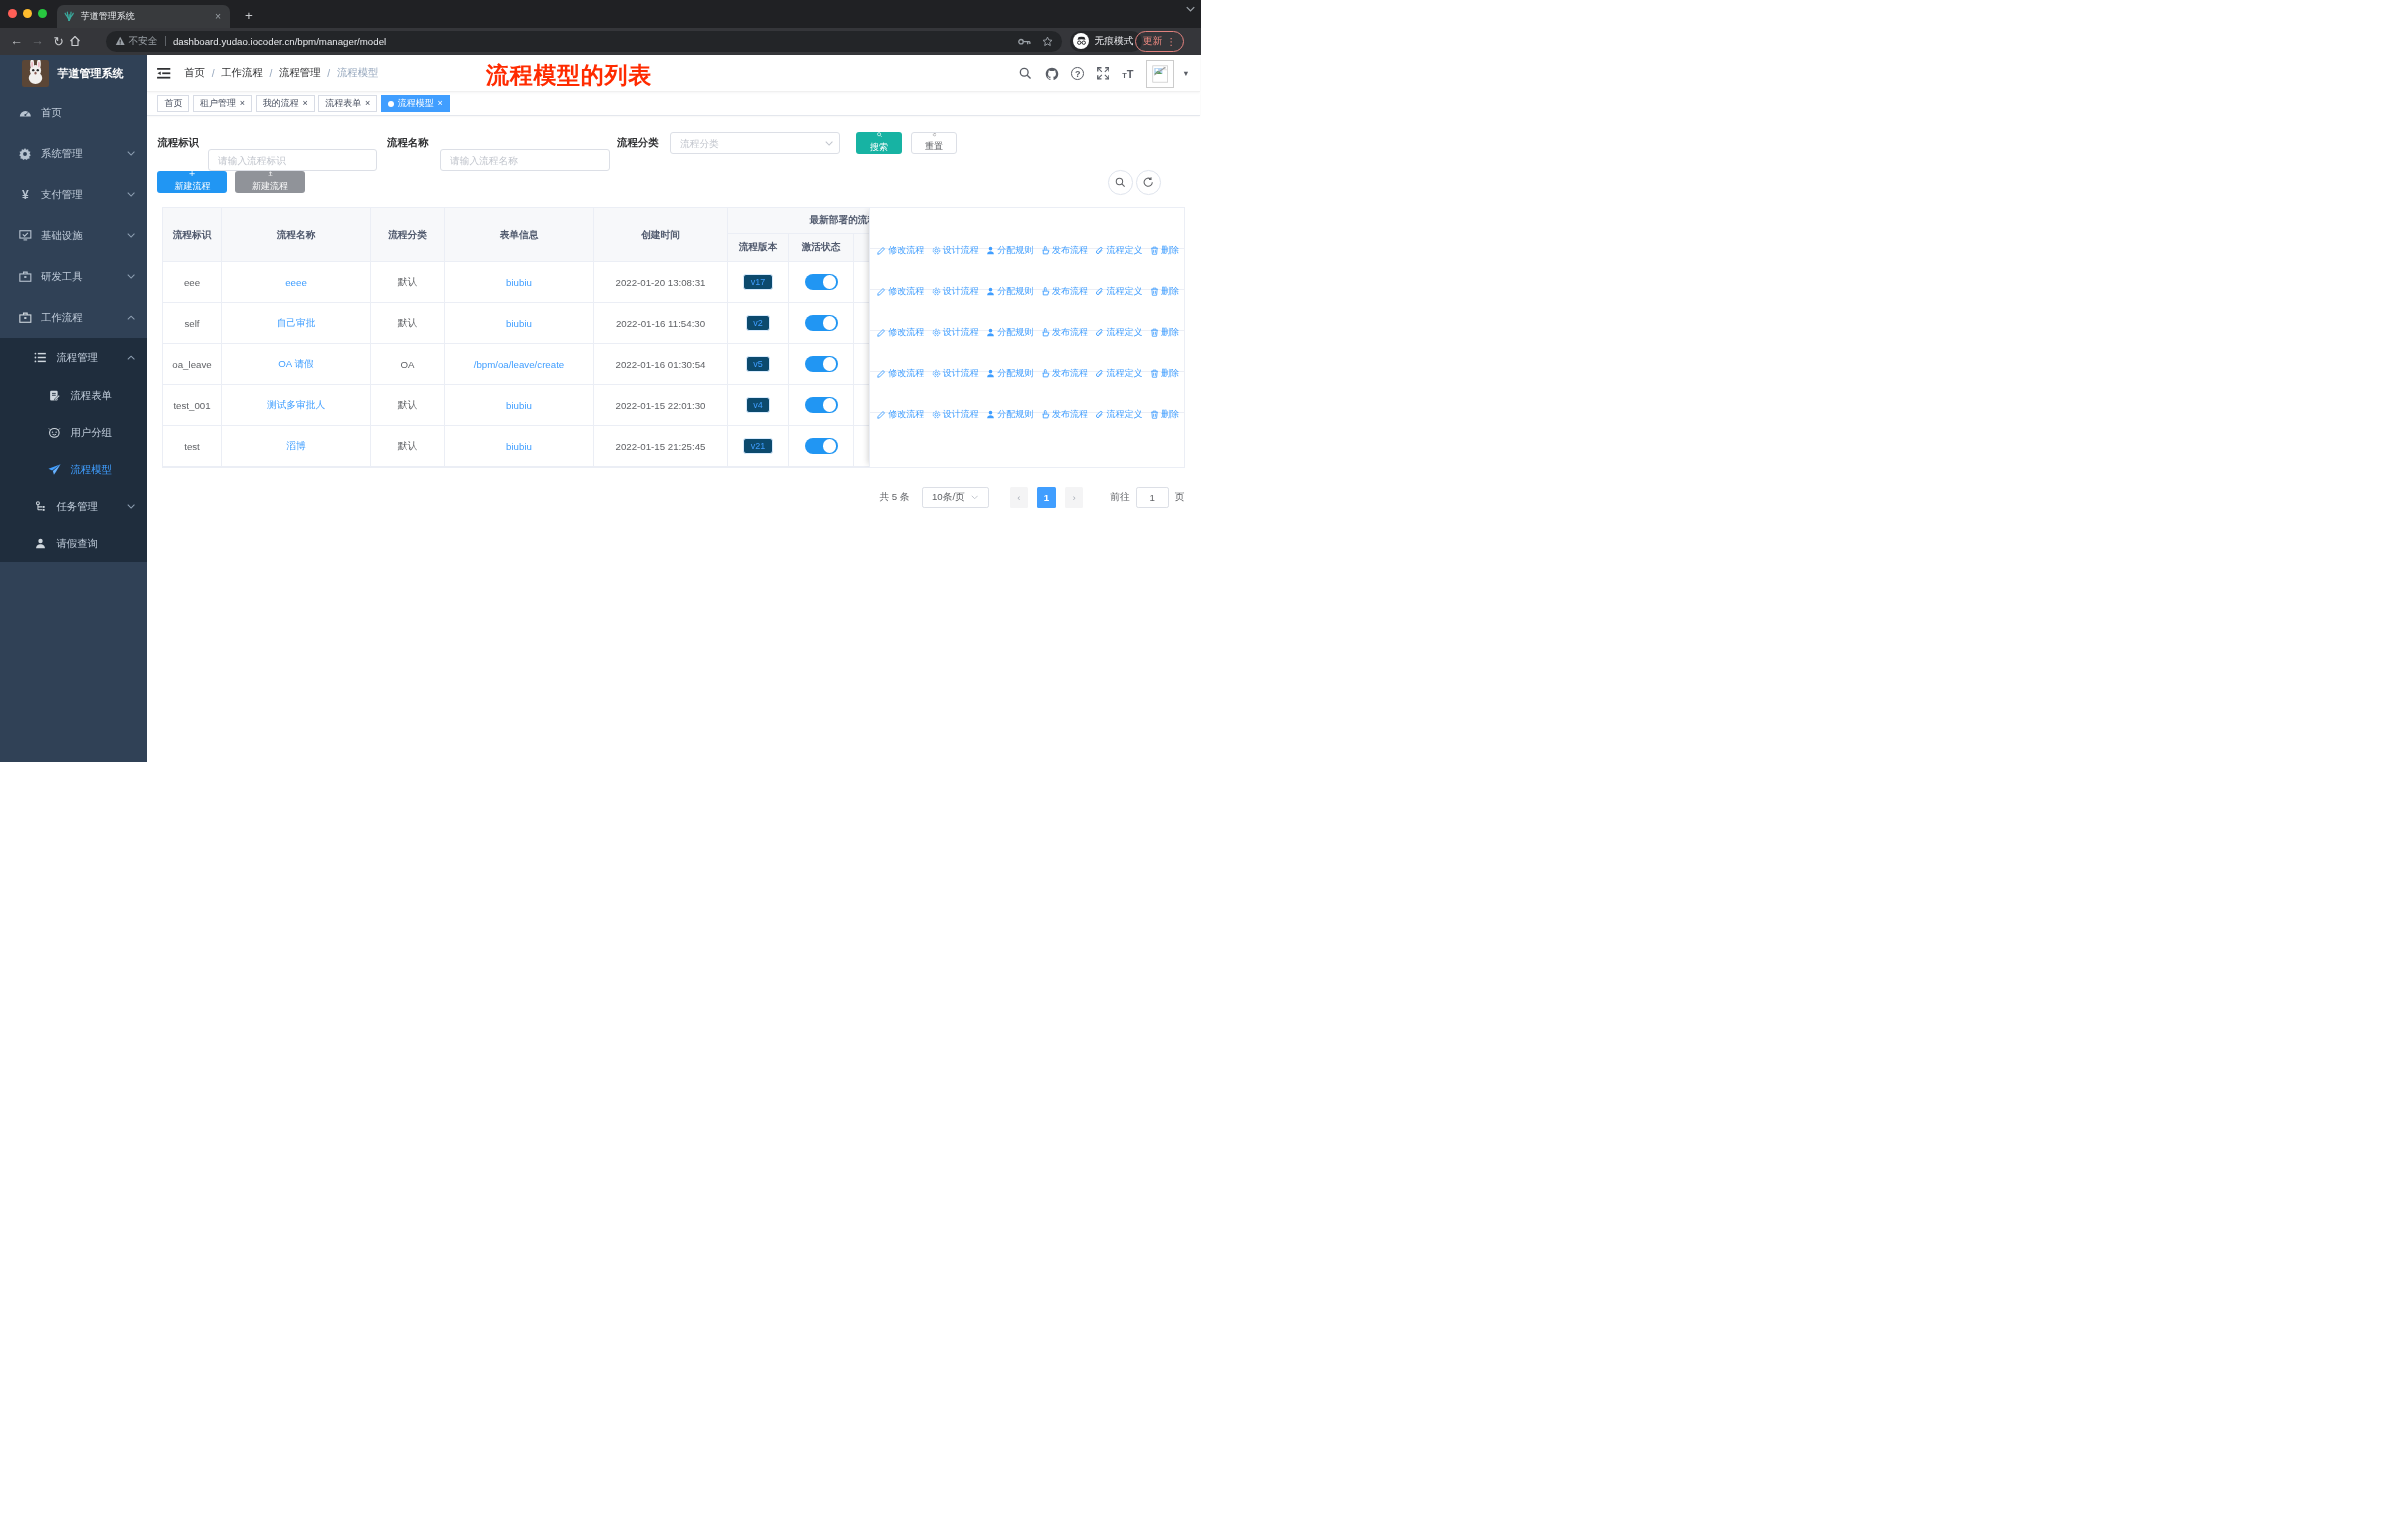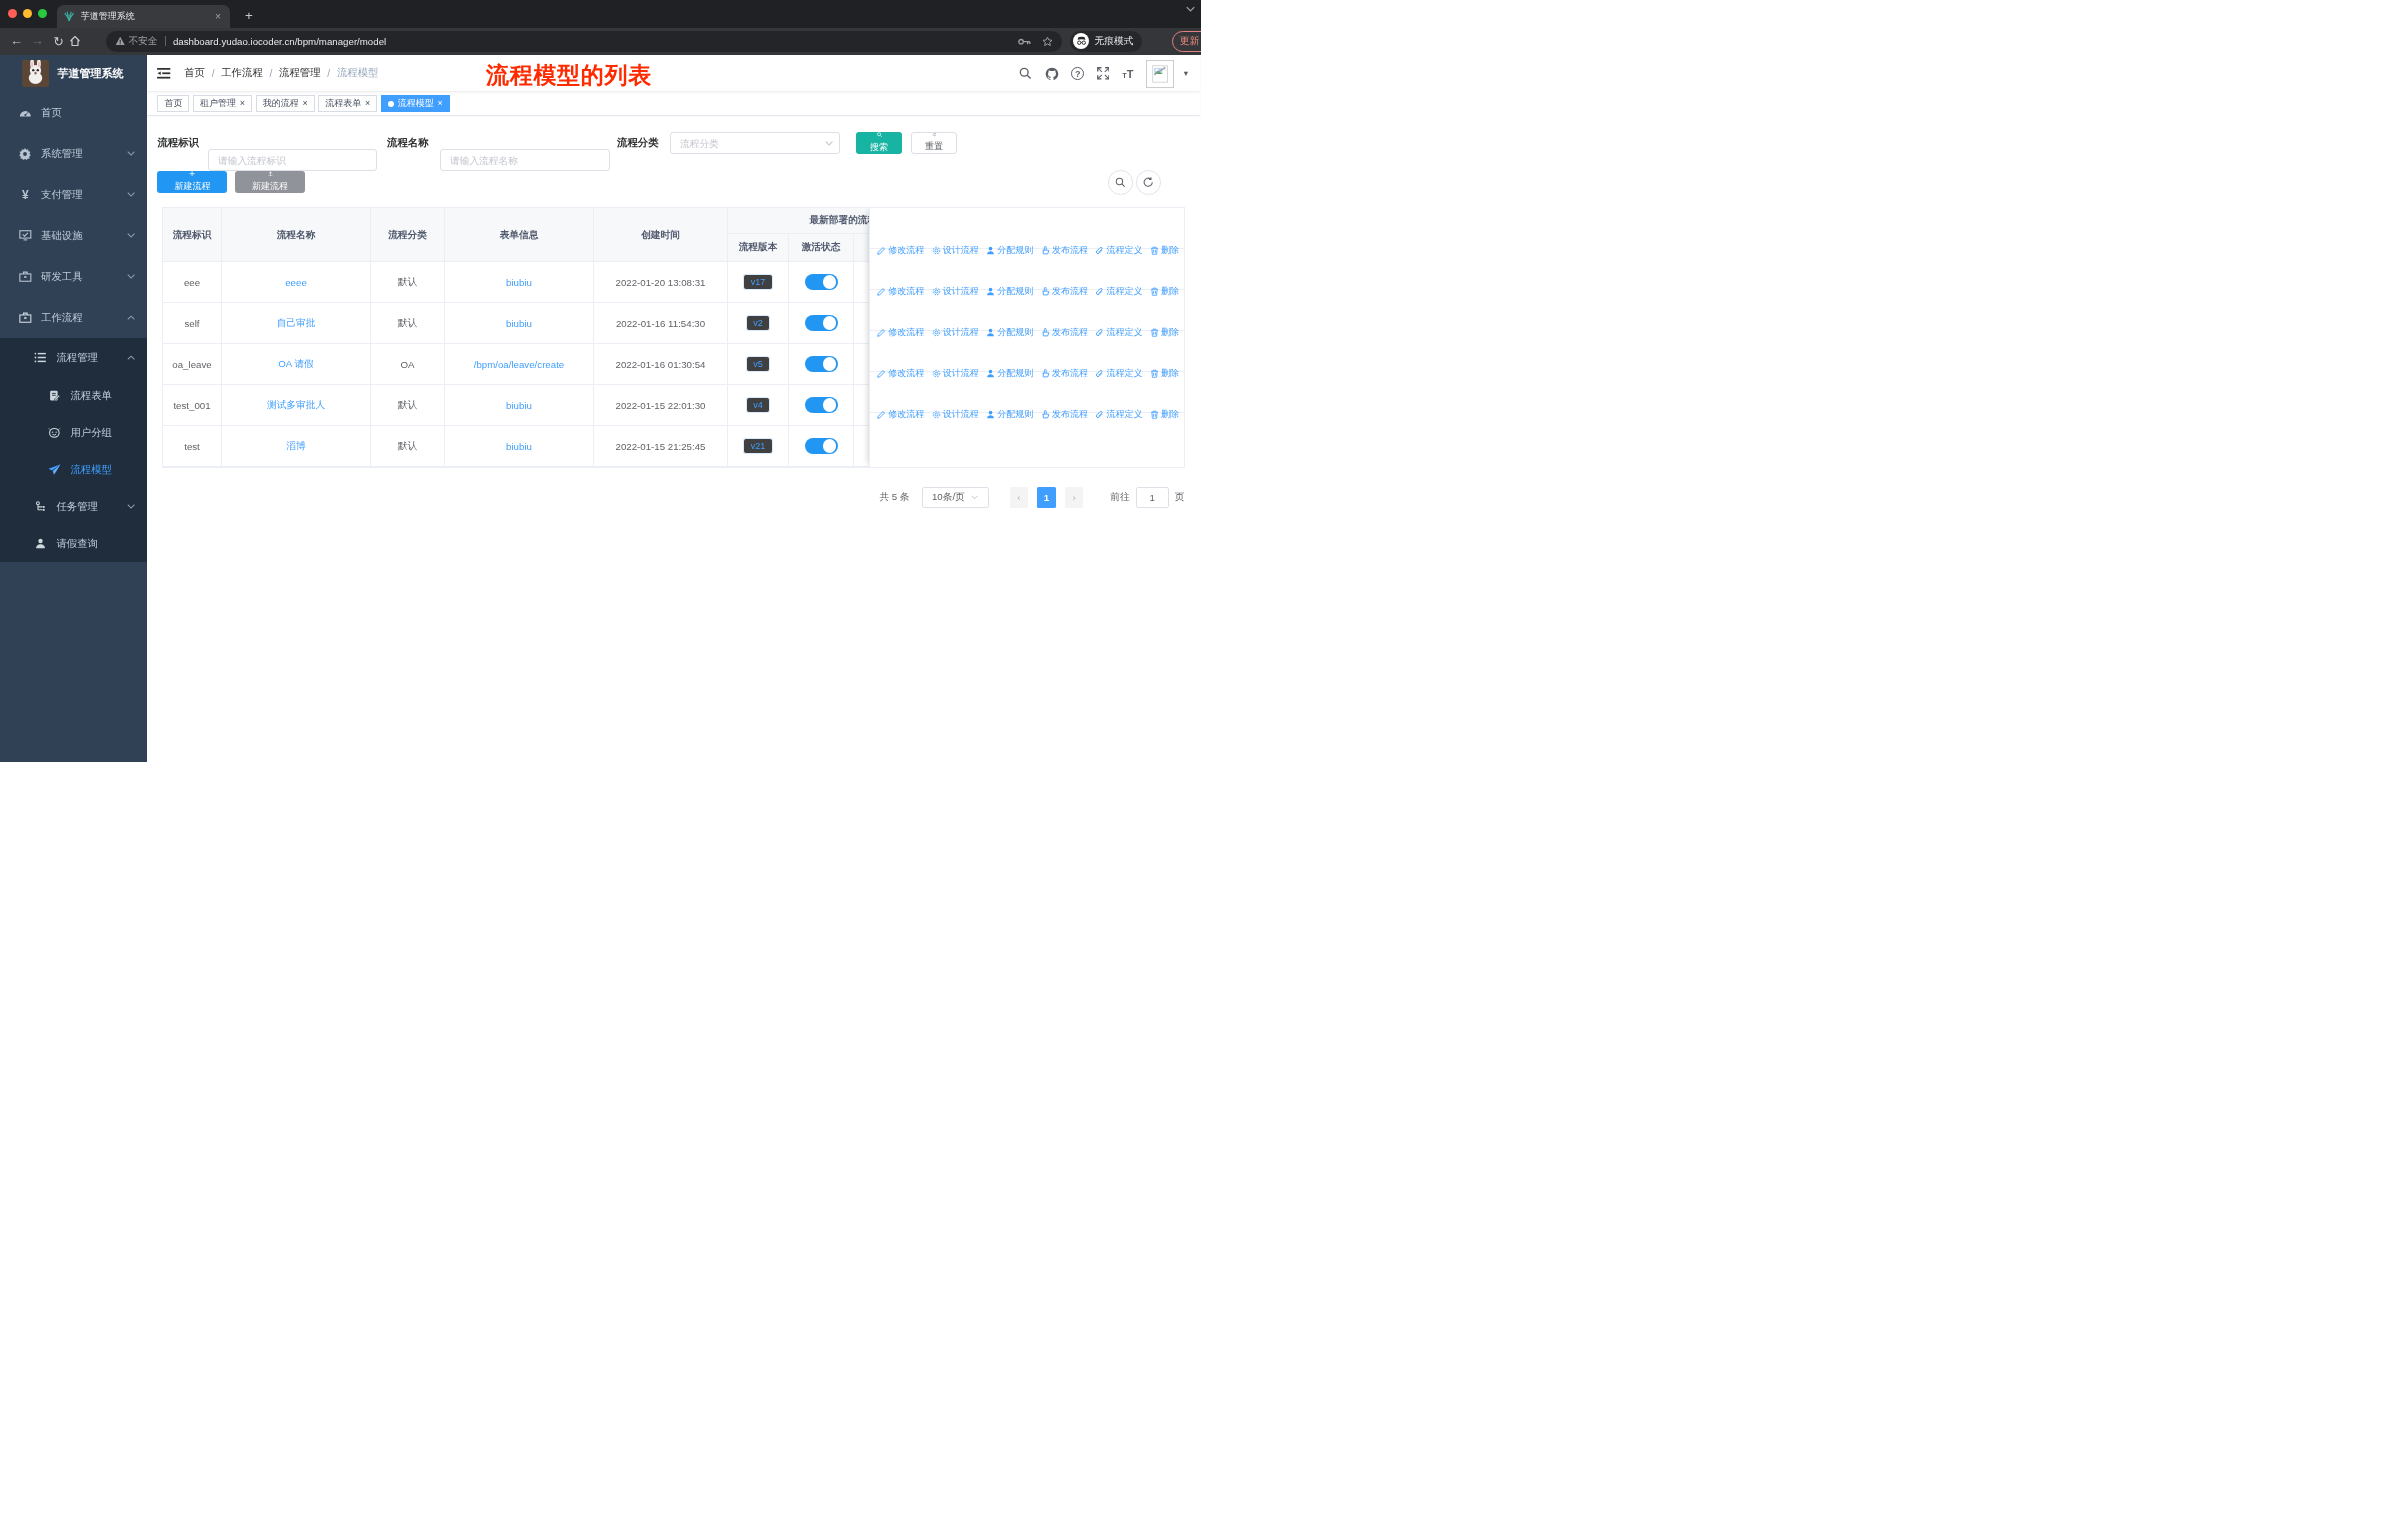--- a/index.html
+++ b/index.html
@@ -25,21 +25,21 @@
   .toolbar .spacer { width:6px; }
   .omnibox { position:absolute; left:106px; top:3px; width:956px; height:21.6px; background:#232528; border-radius:11px;
              display:flex; align-items:center; padding:0 9px; }
   .omni-sec { display:flex; align-items:center; color:#9aa0a6; font-size:9.7px; gap:3px; }
   .omni-div { width:0.7px; height:10.4px; background:#5f6368; margin:0 7.4px; }
   .omni-url { color:#e8eaed; font-size:9.7px; flex:1; white-space:nowrap; overflow:hidden; }
   .omni-right { display:flex; align-items:center; gap:10.4px; margin-left:6px; }
   .incog { position:absolute; left:1070px; top:3px; height:21.6px; background:#26272a; border-radius:11px;
            display:flex; align-items:center; padding:0 9px 0 3px; gap:5.2px; color:#e9eaed; font-size:9.7px; }
   .incog-circle { width:16.4px; height:16.4px; background:#fff; border-radius:50%; display:flex; align-items:center; justify-content:center; }
-  .update-pill { position:absolute; left:1172px; top:3px; width:49px; height:21.6px; border:0.7px solid #e2827e; border-radius:11px;
+  .update-pill { position:absolute; left:1135px; top:3px; width:49px; height:21.6px; border:0.7px solid #e2827e; border-radius:11px;
                  display:flex; align-items:center; justify-content:center; gap:4.5px; color:#f28b82; font-size:9.7px; }
   .update-pill .dots { font-size:9.7px; letter-spacing:0; }
 
   
   .app { position:absolute; left:0; top:55px; width:1201px; height:707px; background:#fff; }
   .sidebar { position:absolute; left:0; top:0; width:147px; height:707px; background:#304156; overflow:hidden; }
   .logo-row { height:37px; display:flex; align-items:center; padding-left:21.6px; gap:9px; }
   .logo-img { width:27px; height:27px; border-radius:2.2px; overflow:hidden; flex:none; }
   .logo-title { color:#fff; font-size:11px; font-weight:bold; white-space:nowrap; }
   .menu-item { position:relative; display:flex; align-items:center; color:#bfcbd9; font-size:10.4px; cursor:default; }
@@ -111,21 +111,21 @@
   .thead { display:flex; height:54px; background:#f7f8fa; color:#515a6e; font-size:9.7px; font-weight:bold; border-bottom:0.7px solid #ebeef5; }
   .th { display:flex; align-items:center; justify-content:center; border-right:0.7px solid #ebeef5; height:54px; }
   .c1{width:59px;} .c2{width:149px;} .c3{width:74px;} .c4{width:149px;} .c5{width:134px;} .c6{width:61px;} .c7{width:65px;} .c8{width:124px; border-right:none;}
   .th-group { width:250px; display:flex; flex-direction:column; }
   .th-group .grp-top { height:27px; display:flex; align-items:center; justify-content:center; border-bottom:0.7px solid #ebeef5; white-space:nowrap; }
   .th-group .grp-bottom { height:27px; display:flex; }
   .th-group .grp-bottom .th { height:27px; }
   .tbody .trow { display:flex; height:41px; border-bottom:0.7px solid #ebeef5; background:#fff; }
   .td { display:flex; align-items:center; justify-content:center; border-right:0.7px solid #ebeef5; font-size:9.7px; color:#606266; overflow:hidden; }
   .td a { color:#409eff; text-decoration:none; }
-  .vtag { background:#404040; border:0.7px solid #d9ecff; color:#409eff; font-size:9px; border-radius:3px; padding:2.2px 6.7px; }
+  .vtag { background:#0c4a6e; border:0.7px solid #d9ecff; color:#409eff; font-size:9px; border-radius:3px; padding:2.2px 6.7px; }
   .switch { width:33px; height:16.4px; border-radius:8.2px; background:#2196f3; position:relative; }
   .switch .knob { position:absolute; right:1.5px; top:1.5px; width:13.4px; height:13.4px; border-radius:50%; background:#fff; }
 
   .op-col { position:absolute; left:706px; top:0; width:317px; height:100%; background:#fff;
             box-shadow:-4.5px 0 6px -3px rgba(0,0,0,.18); border-left:0.7px solid #ebeef5; }
   .op-head { height:54px; background:#f7f8fa; border-bottom:0.7px solid #ebeef5; display:flex; align-items:center; justify-content:center;
              color:#515a6e; font-size:9.7px; font-weight:bold; }
   .oprow { height:41px; border-bottom:0.7px solid #ebeef5; display:flex; align-items:center; justify-content:center; gap:7.4px; }
   .op { display:flex; align-items:center; gap:2.2px; color:#409eff; font-size:9px; text-decoration:none; white-space:nowrap;margin-top:45px; }
 

